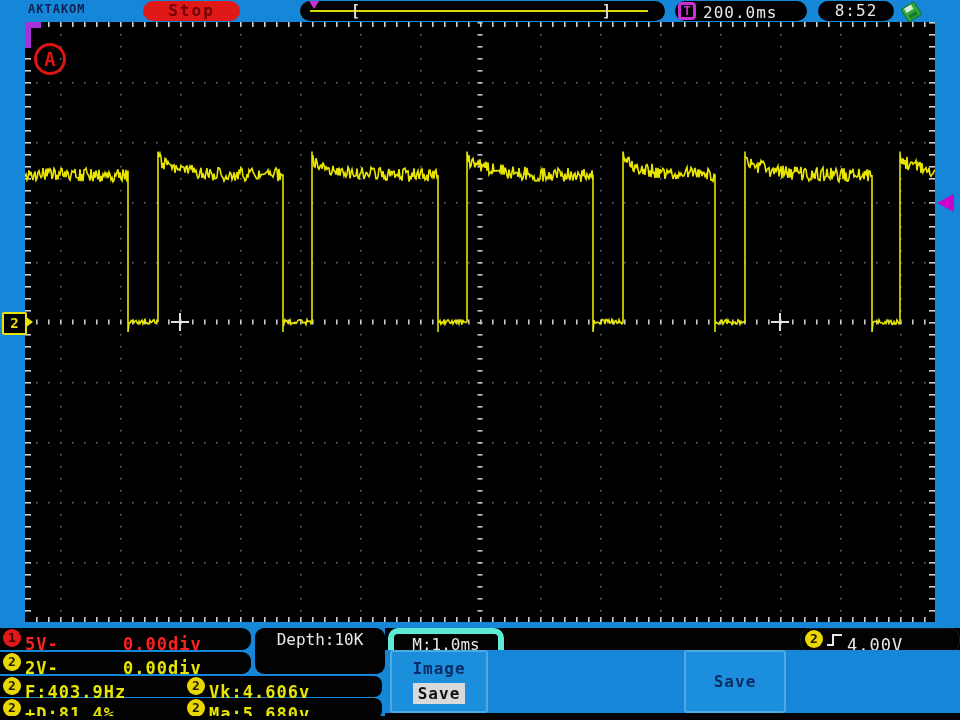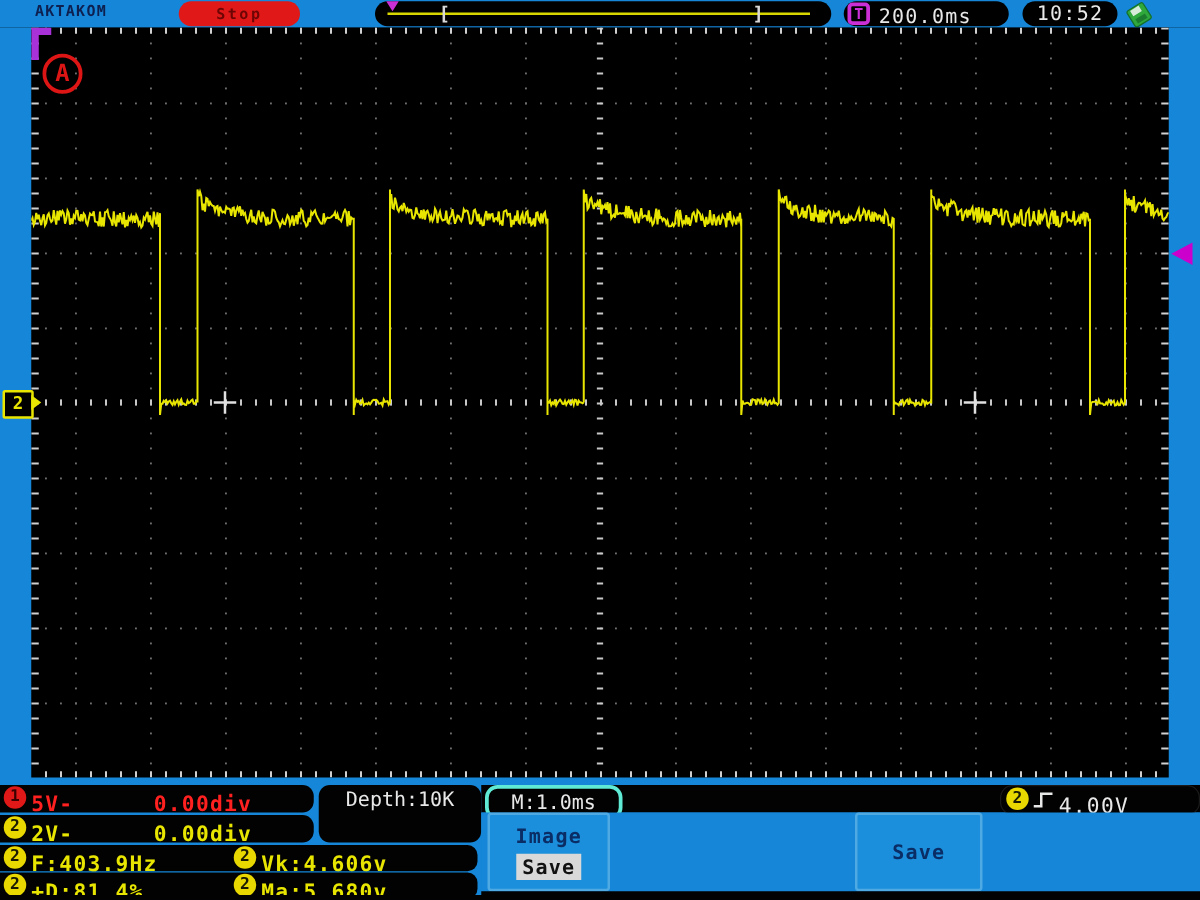--- a/index.html
+++ b/index.html
@@ -4,21 +4,21 @@
 <style>
   html,body{margin:0;padding:0;background:#000;}
   body{width:960px;height:720px;position:relative;overflow:hidden;
        font-family:"DejaVu Sans Mono",monospace;-webkit-font-smoothing:none;}
   .abs{position:absolute;}
   
   #topbar{left:0;top:0;width:960px;height:22px;background:#1586d8;}
   #brand{left:28px;top:2px;font-size:12px;font-weight:bold;color:#0d2050;letter-spacing:1px;}
   .pill{position:absolute;background:#000;border-radius:11px;}
   #stop-pill{left:143px;top:1px;width:97px;height:20px;background:#e01818;border-radius:10px;
-             text-align:center;font-size:12px;font-weight:bold;color:#6d0505;line-height:20px;letter-spacing:2px;}
+             text-align:center;font-size:16px;font-weight:bold;color:#6d0505;line-height:20px;letter-spacing:2px;}
   #trigbar{left:300px;top:1px;width:365px;height:20px;}
   #trigbar .yline{position:absolute;left:10px;top:9px;width:338px;height:2px;background:#d8d800;}
   #trigbar .bracket{position:absolute;top:1px;font-size:15px;color:#d8d8d8;font-weight:bold;}
   #trig-pos-marker{position:absolute;left:9px;top:0;width:0;height:0;
       border-left:5px solid transparent;border-right:5px solid transparent;border-top:8px solid #cb2fd6;}
   #trigtime-pill{left:675px;top:1px;width:132px;height:20px;}
   #trig-t-icon{position:absolute;left:3px;top:1px;width:12px;height:12px;background:#000;
       border:3px solid #cb2fd6;border-radius:4px;color:#cb2fd6;font-size:12px;font-weight:bold;
       line-height:12px;text-align:center;}
   #trigtime-pill .txt{position:absolute;left:28px;top:2px;font-size:16px;color:#e8e8e8;letter-spacing:1px;}
@@ -37,21 +37,21 @@
   #trig-arrow{left:937px;top:193px;width:0;height:0;
       border-top:9px solid transparent;border-bottom:9px solid transparent;border-right:17px solid #cc00cc;}
   
   #bottom{left:0;top:628px;width:960px;height:92px;background:#1586d8;}
   .blackbox{position:absolute;background:#020202;}
   #ch1-pill{left:0;top:0;width:251px;height:22px;border-radius:0 9px 9px 0;}
   #ch2-pill{left:0;top:24px;width:251px;height:22px;border-radius:0 9px 9px 0;}
   #ks-box{left:255px;top:0;width:130px;height:46px;border-radius:9px;text-align:center;}
   #ks-box div{font-size:16px;color:#e8e8e8;line-height:23px;}
   #blackbar{left:385px;top:0;width:575px;height:22px;}
-  #m-pill{left:388px;top:0;width:104px;height:22px;border-radius:10px;border:3px solid #5eead4;
+  #m-pill{left:388px;top:0;width:104px;height:22px;border-radius:10px;border:6px solid #5eead4;
       text-align:center;font-size:16px;color:#e8e8e8;line-height:21px;}
   #trg-pill{left:800px;top:0;width:158px;height:22px;border-radius:10px;border:1px solid #1a1a1a;}
   #meas-a{left:0;top:48px;width:382px;height:21px;border-radius:0 8px 8px 0;}
   #meas-b{left:0;top:70px;width:382px;height:21px;border-radius:0 8px 8px 0;}
   .badge{position:absolute;width:18px;height:18px;border-radius:50%;text-align:center;
       font-size:13px;font-weight:bold;line-height:18px;color:#1a1a00;top:1px;}
   .badge.y{background:#e8d800;}
   .badge.r{background:#e01818;color:#3a0000;}
   .chtxt{position:absolute;top:6px;font-size:17px;font-weight:bold;letter-spacing:1px;}
   .red{color:#ff2020;} .yel{color:#e8e600;} .wht{color:#e8e8e8;}
@@ -79,21 +79,21 @@
     <div id="trig-pos-marker"></div>
     <span class="bracket" style="left:51px">[</span>
     <span class="bracket" style="left:302px">]</span>
   </div>
 
   <div class="pill" id="trigtime-pill">
     <div id="trig-t-icon">T</div>
     <div class="txt">200.0ms</div>
   </div>
 
-  <div class="pill" id="clock-pill">10:52</div>
+  <div class="pill" id="clock-pill">8:52</div>
 
   <svg class="abs" style="left:899px;top:1px" width="27" height="21">
     <g transform="rotate(-32 13 11)">
       <rect x="5" y="3" width="15" height="15" rx="2" fill="#2fa83c" stroke="#14702a" stroke-width="1"></rect>
       <rect x="8" y="4" width="8" height="5" fill="#d6ecd9"></rect>
       <rect x="8" y="12" width="9" height="4" fill="#1b7c30"></rect>
     </g>
   </svg>
 </div>
 

